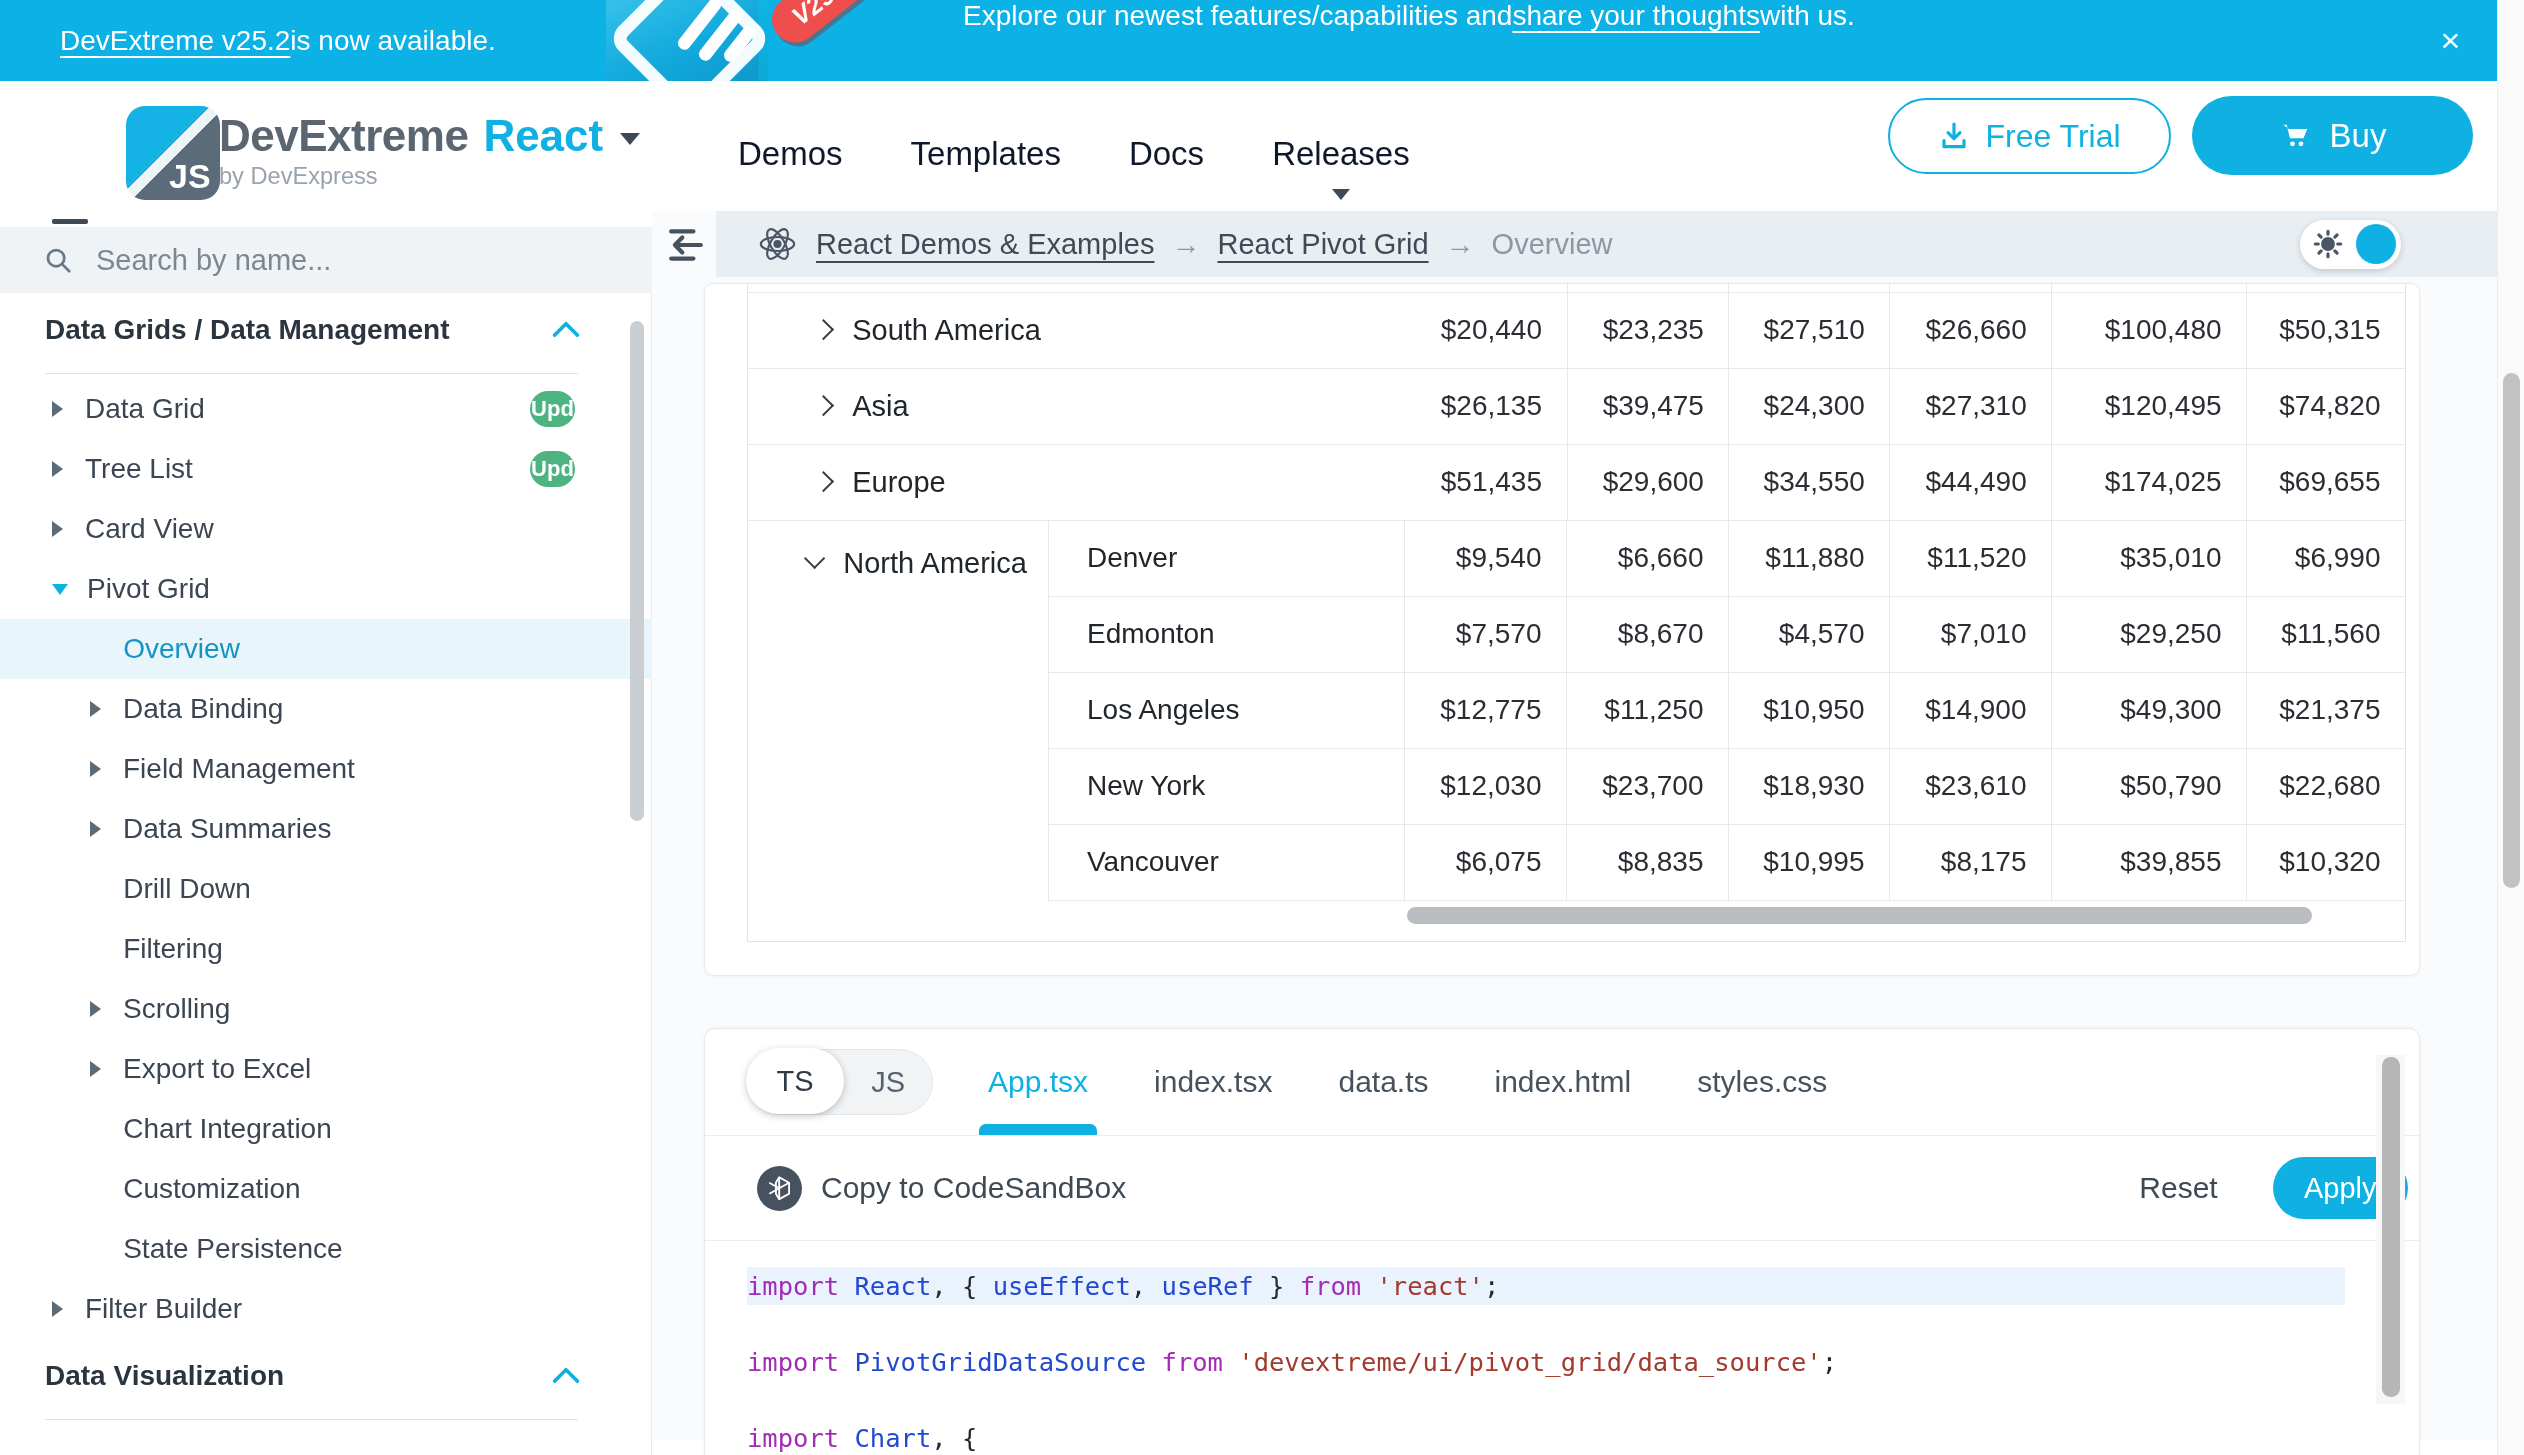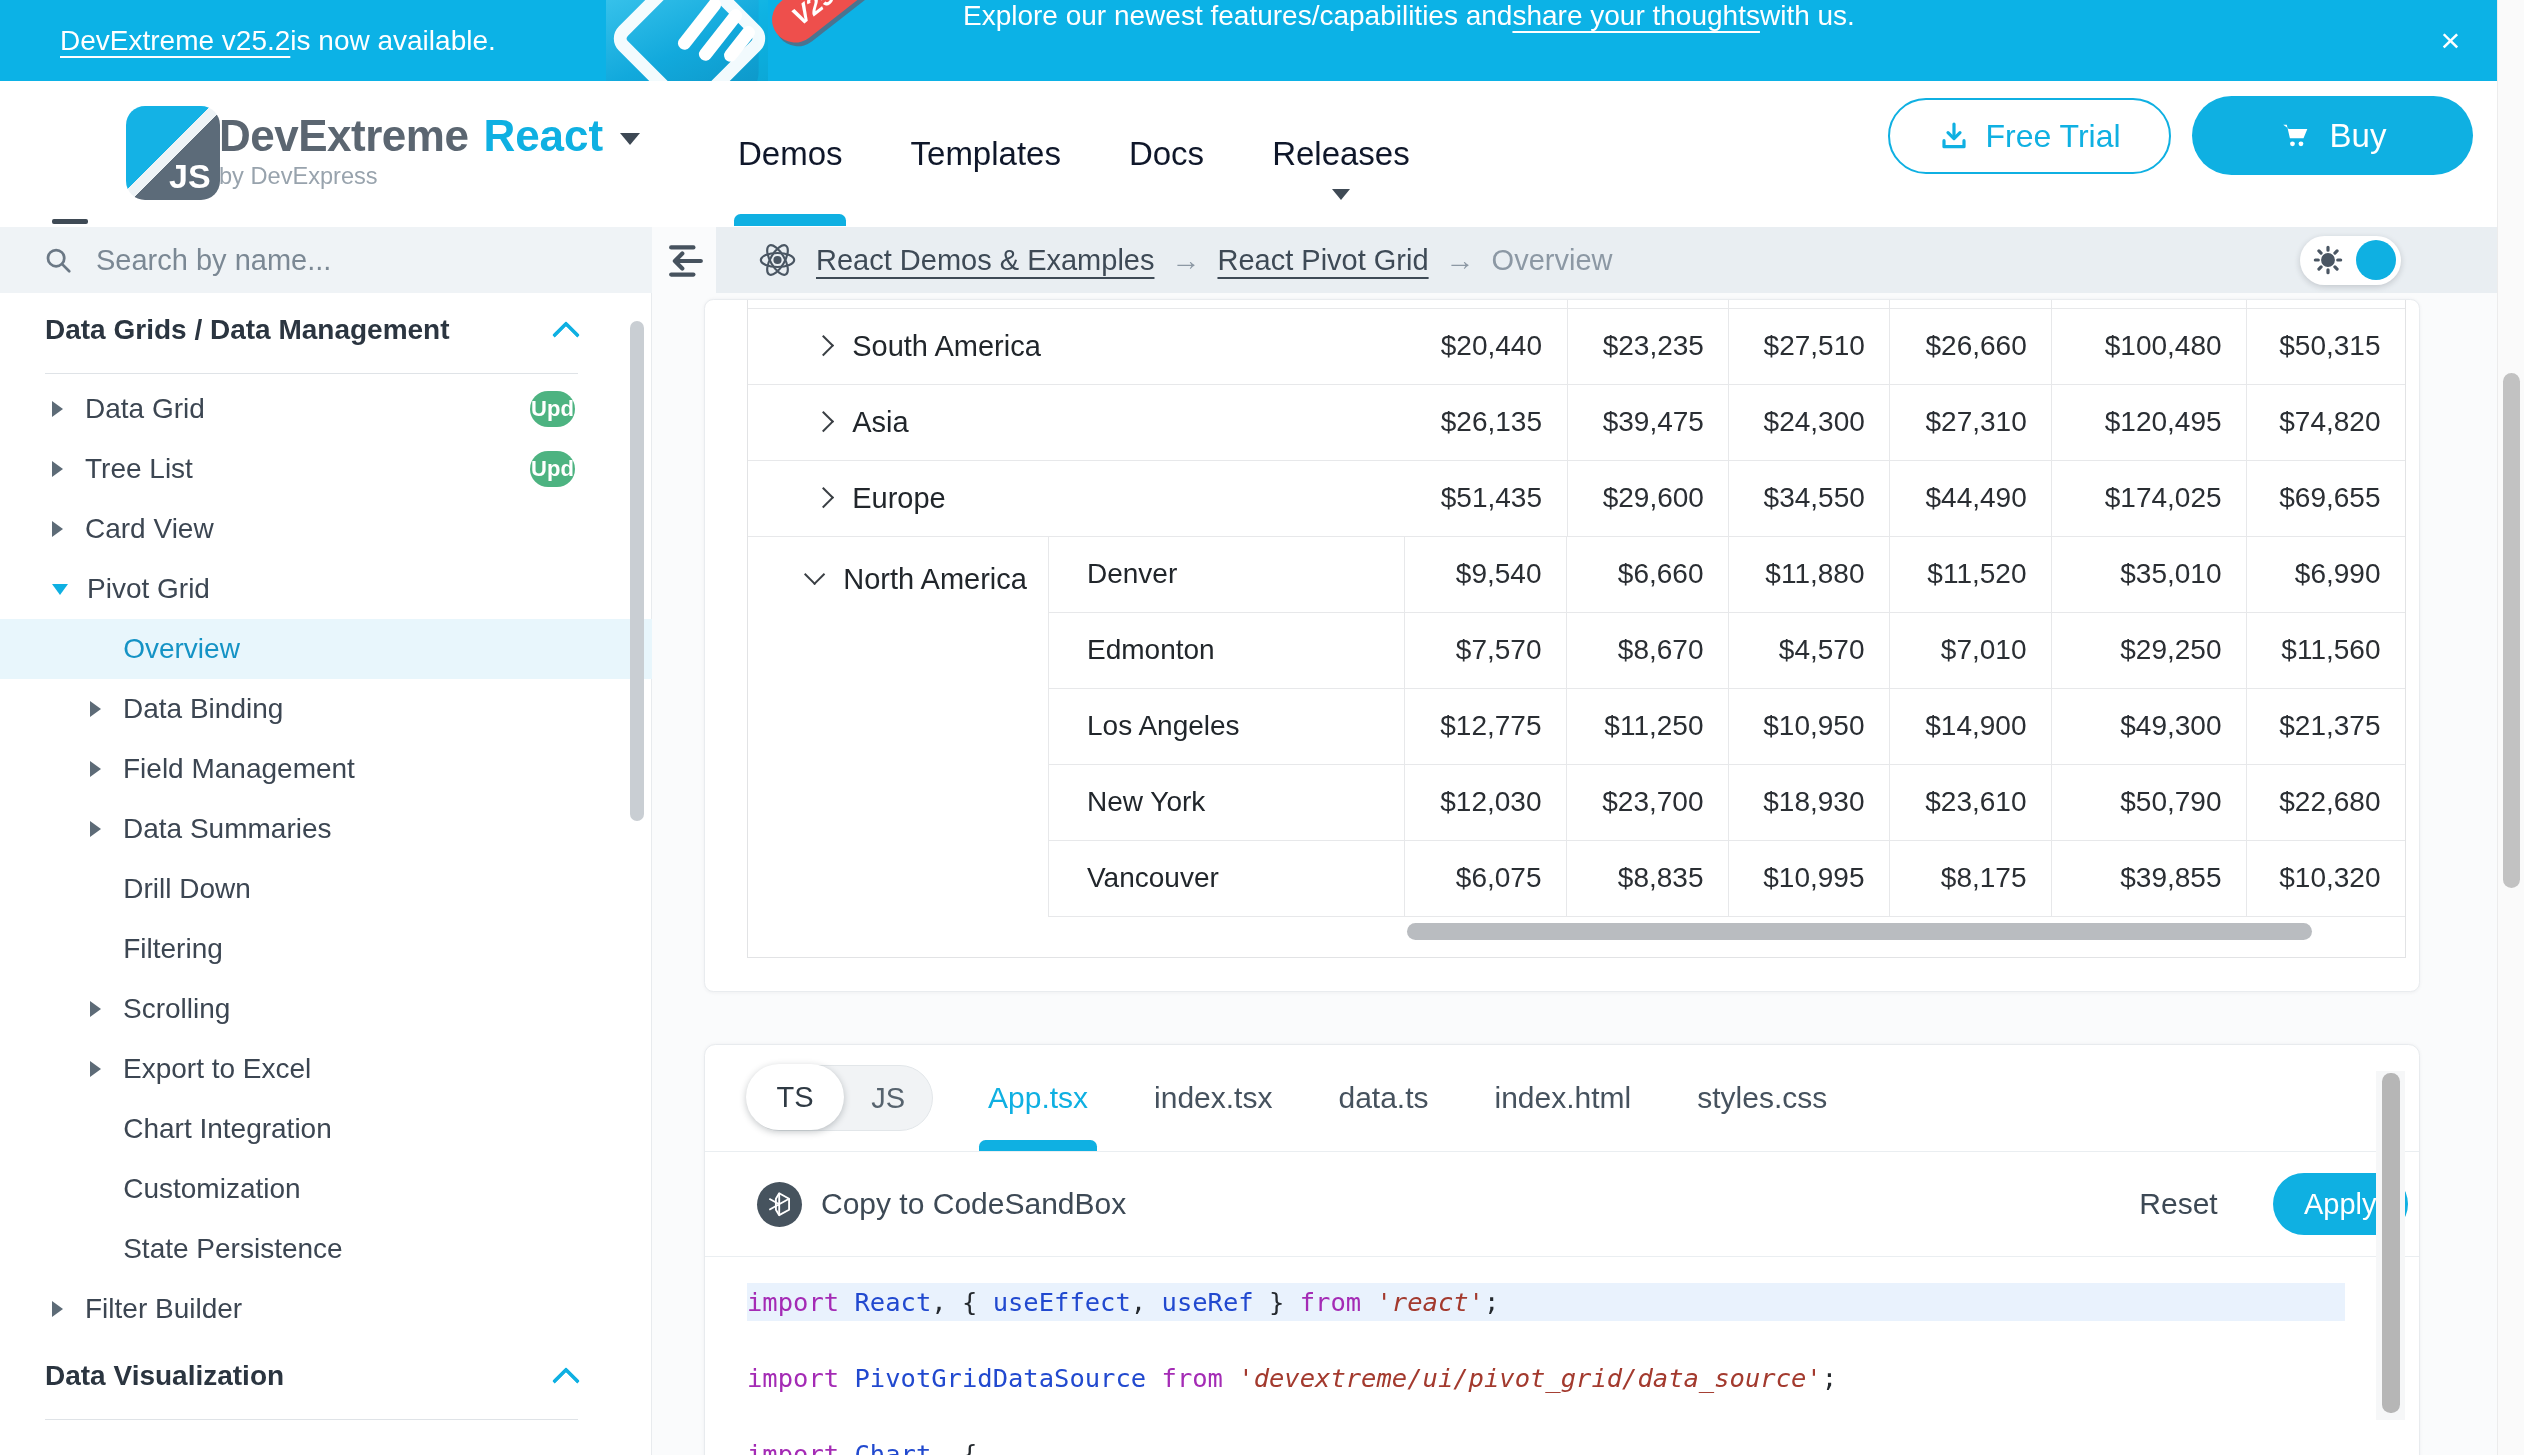--- a/index.html
+++ b/index.html
@@ -78,21 +78,21 @@
   .tri.right{width:0;flex-basis:0;border-top:8.5px solid transparent;border-bottom:8.5px solid transparent;
              border-left:11.3px solid #5d6b77;margin-right:22px;}
   .tri.down{width:0;flex-basis:0;border-left:8.5px solid transparent;border-right:8.5px solid transparent;
             border-top:11.3px solid var(--accent,#0fb0e2);margin-right:19px;}
   .sitem.sel{background:var(--selected-bg,#e8f6fc);color:var(--selected-text,#1593c5);}
   .badge{margin-left:auto;margin-right:77px;background:var(--badge-green,#4db381);color:#fff;font-size:22px;
          font-weight:bold;width:45px;height:36px;border-radius:18px;display:flex;align-items:center;justify-content:center;}
   .side-scroll{position:absolute;right:6.6px;top:94px;width:14px;height:500px;background:#c9ced3;border-radius:7.6px;}
 
   
-  .main{position:absolute;left:652px;top:227px;width:1846px;height:1229px;background:#fafbfc;}
+  .main{position:absolute;left:652px;top:211px;width:1846px;height:1229px;background:#fafbfc;}
   .collapse-ic{position:absolute;left:13.2px;top:14px;width:42px;height:40px;cursor:pointer;}
   .crumbbar{position:absolute;left:64px;top:0;width:1782px;height:66px;background:#e9eef2;display:flex;align-items:center;}
   .crumbbar .atom{margin-left:40px;}
   .crumbs{display:flex;align-items:center;margin-left:17px;font-size:29px;}
   .crumb{color:#3e4a56;text-decoration:underline;text-underline-offset:6.6px;cursor:pointer;}
   .crumb.last{color:#8c98a4;text-decoration:none;cursor:default;}
   .crumb-sep{color:#8c98a4;margin:0 17px;}
   .theme-toggle{position:absolute;right:97px;top:8.5px;width:101px;height:49px;background:#fff;border-radius:24.5px;
                 display:flex;align-items:center;box-shadow:0 1.9px 6.6px rgba(20,30,40,.18);cursor:pointer;}
   .theme-toggle svg{margin-left:12.3px;}
@@ -143,21 +143,21 @@
           justify-content:center;cursor:pointer;}
   .csb-label{margin-left:19px;font-size:30px;color:#3d4955;cursor:pointer;}
   .reset-btn{margin-left:auto;font-size:30px;color:#3d4955;cursor:pointer;}
   .apply-btn{margin-left:55px;margin-right:11.3px;width:135px;height:62px;background:var(--accent,#0fb0e2);color:#fff;
              font-size:29px;border-radius:31px;display:flex;align-items:center;justify-content:center;cursor:pointer;}
   .codearea{position:relative;padding:26.4px 0 0 42px;font-family:"DejaVu Sans Mono",monospace;font-size:25.5px;}
   .cline{height:38px;line-height:38px;width:1598px;white-space:pre;}
   .cline.hl{background:var(--code-highlight,#e9f2fd);}
   .t-kw{color:var(--code-keyword,#a42bb5);}
   .t-id{color:var(--code-ident,#2149cf);}
-  .t-str{color:var(--code-string,#a33a2e);font-style:italic;}
+  .t-str{color:var(--code-string,#a33a2e);}
   .t-pl{color:#24292e;}
   .code-scroll-track{position:absolute;right:14px;top:26.4px;width:29px;height:349px;background:#f6f7f8;}
   .code-scroll-thumb{position:absolute;left:5.7px;top:1.9px;width:18px;height:340px;background:#b6b6b6;border-radius:8.5px;cursor:pointer;}
 
   
   .win-scroll{position:absolute;left:2497px;top:0;width:27px;height:1456px;background:#fafafa;border-left:0.9px solid #ececec;
               box-sizing:border-box;}
   .win-thumb{position:absolute;left:4.7px;top:373px;width:17px;height:515px;background:#c2c2c2;border-radius:8.5px;cursor:pointer;}
 </style>
 </head>

